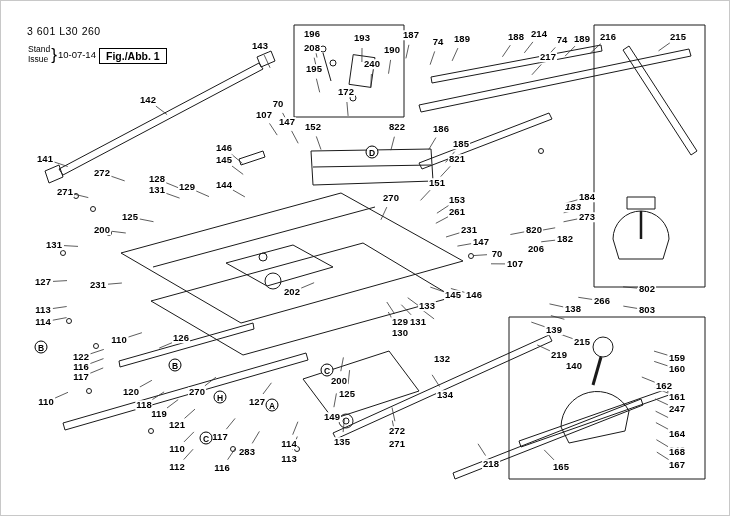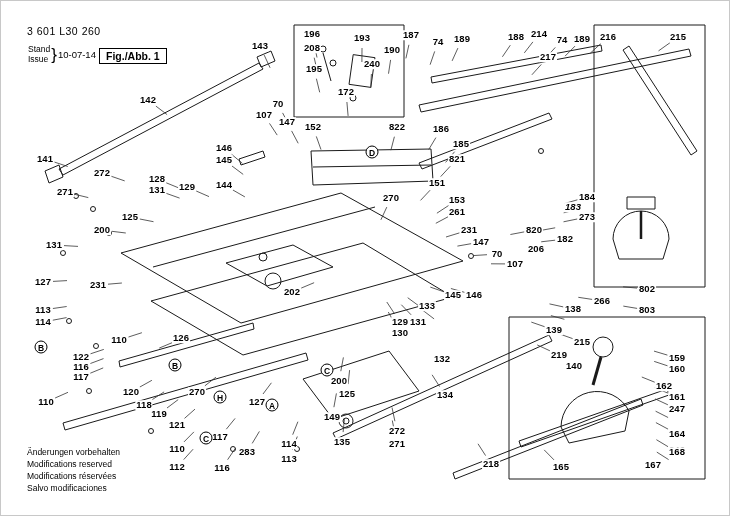--- a/index.html
+++ b/index.html
@@ -343,30 +343,24 @@
       <div class="callout" style="left: 176px; top: 448px;">110</div>
       <div class="callout" style="left: 219px; top: 436px;">117</div>
       <div class="callout" style="left: 246px; top: 451px;">283</div>
       <div class="callout" style="left: 288px; top: 443px;">114</div>
       <div class="callout" style="left: 288px; top: 458px;">113</div>
       <div class="callout" style="left: 176px; top: 466px;">112</div>
       <div class="callout" style="left: 221px; top: 467px;">116</div>
       <div class="callout" style="left: 490px; top: 463px;">218</div>
       <div class="callout" style="left: 560px; top: 466px;">165</div>
       <div class="callout" style="left: 676px; top: 451px;">168</div>
-      <div class="callout" style="left: 652px; top: 464px;">167</div>
+      <div class="callout" style="left: 676px; top: 464px;">167</div>
       <div class="marker" style="left: 371px; top: 151px;">D</div>
       <div class="marker" style="left: 40px; top: 346px;">B</div>
       <div class="marker" style="left: 174px; top: 364px;">B</div>
       <div class="marker" style="left: 326px; top: 369px;">C</div>
       <div class="marker" style="left: 219px; top: 396px;">H</div>
       <div class="marker" style="left: 271px; top: 404px;">A</div>
       <div class="marker" style="left: 205px; top: 437px;">C</div>
     </div>
 
-  <div class="footer">
-    <div>Änderungen vorbehalten</div>
-    <div>Modifications reserved</div>
-    <div>Modifications réservées</div>
-    <div>Salvo modificaciones</div>
-  </div>
 
 </div>
 
 </body></html>

